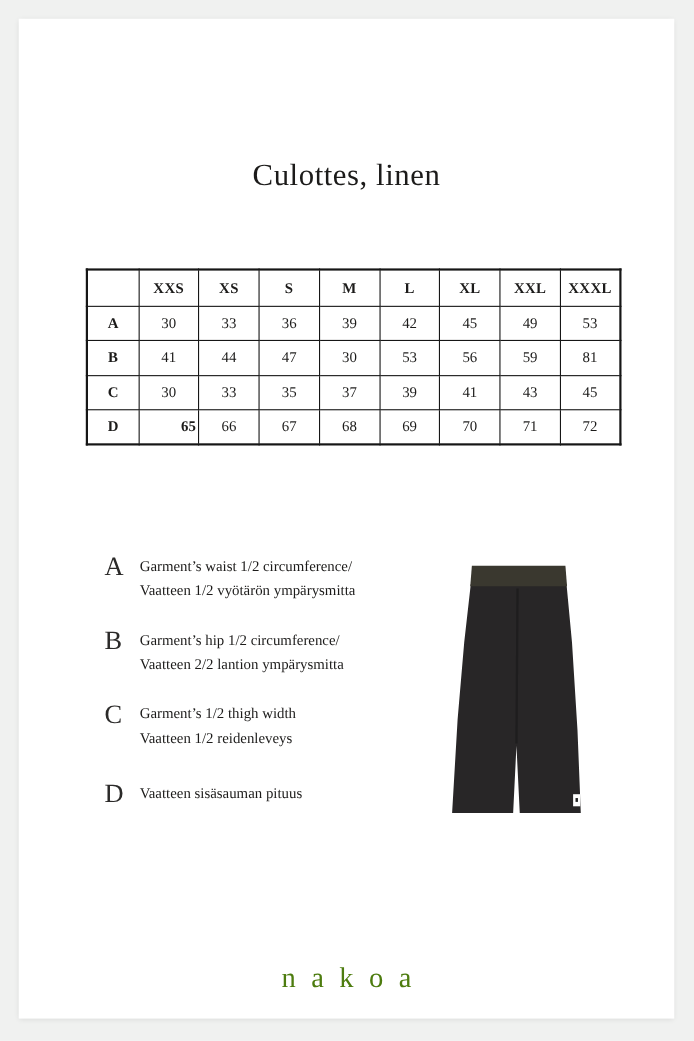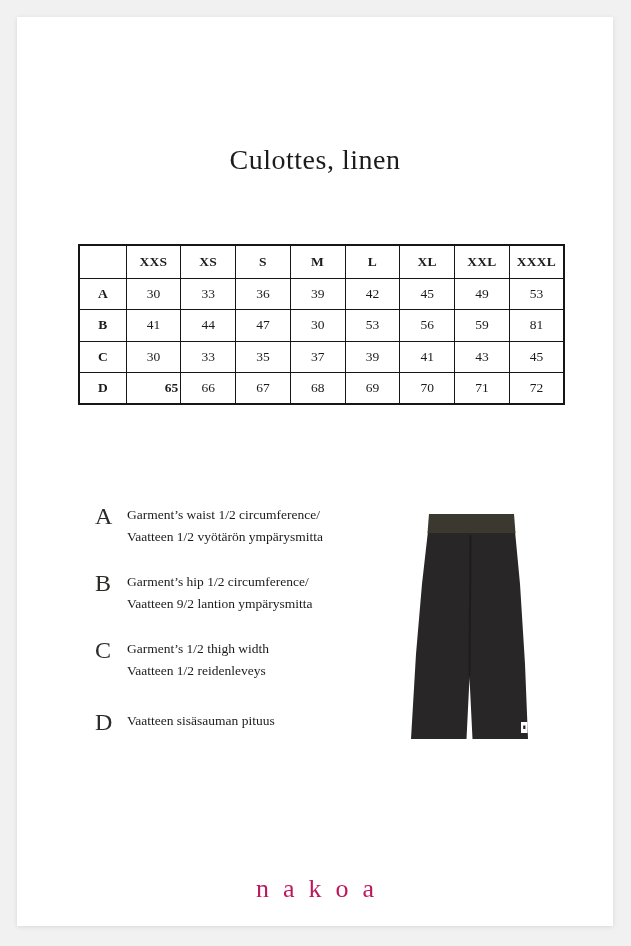--- a/index.html
+++ b/index.html
@@ -97,21 +97,21 @@
   }
   .brand-logo {
     position: absolute;
     top: 857px;
     left: 0;
     width: 100%;
     text-align: center;
     font-size: 26px;
     letter-spacing: 14px;
     text-indent: 14px;
-    color: #be185d;
+    color: #4d7c0f;
   }
 </style>
 </head>
 <body>
 
 <div class="stage">
   <div class="card">
 
     <h1 class="page-title">Culottes, linen</h1>
 
@@ -193,21 +193,21 @@
       <div class="legend-text">
         <div>Garment’s waist 1/2 circumference/</div>
         <div>Vaatteen 1/2 vyötärön ympärysmitta</div>
       </div>
     </div>
 
     <div class="legend-item legend-b">
       <div class="legend-letter">B</div>
       <div class="legend-text">
         <div>Garment’s hip 1/2 circumference/</div>
-        <div>Vaatteen 9/2 lantion ympärysmitta</div>
+        <div>Vaatteen 2/2 lantion ympärysmitta</div>
       </div>
     </div>
 
     <div class="legend-item legend-c">
       <div class="legend-letter">C</div>
       <div class="legend-text">
         <div>Garment’s 1/2 thigh width</div>
         <div>Vaatteen 1/2 reidenleveys</div>
       </div>
     </div>

